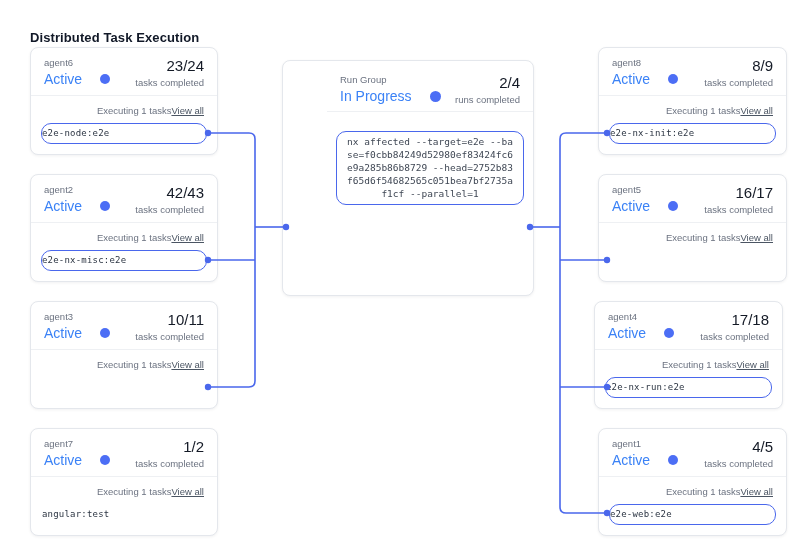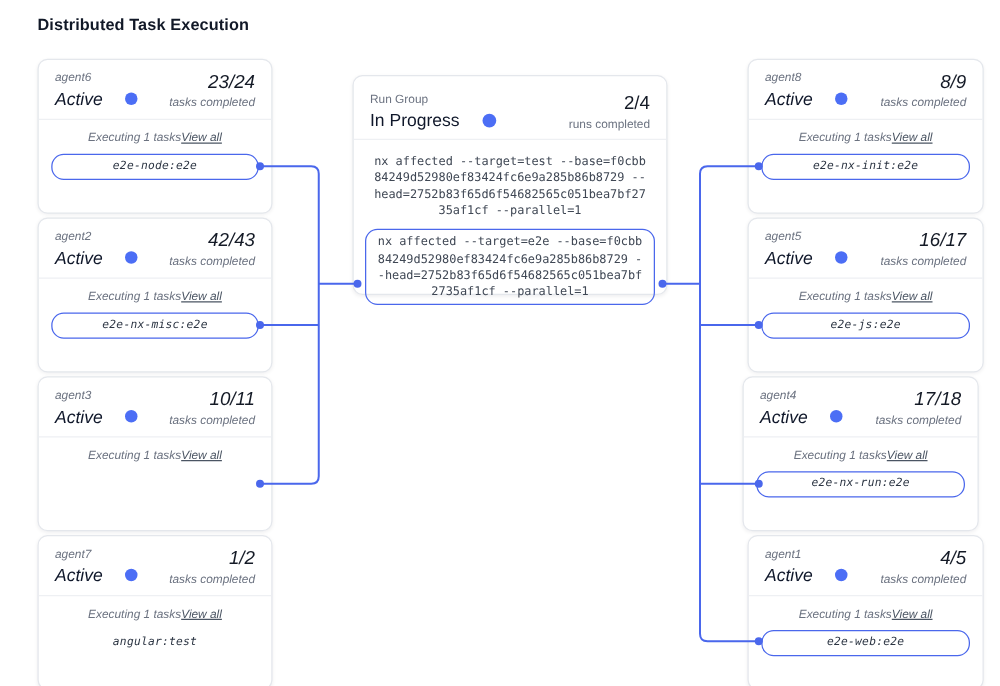--- a/index.html
+++ b/index.html
@@ -1,56 +1,56 @@
 <!DOCTYPE html>
 <html><head>
 <meta charset="utf-8">
 <style>
   html,body{margin:0;padding:0;background:#ffffff;}
   body{
     position:relative;width:800px;height:549px;overflow:hidden;
     font-family:"Liberation Sans",sans-serif;color:#151b28;
   }
   .page-title{
-    position:absolute;left:30px;top:12px;margin:0;
+    position:absolute;left:30px;top:30px;margin:0;
     font-size:13px;font-weight:700;color:#111827;letter-spacing:.1px;
   }
   
   .card{
     position:absolute;background:#fff;border:1px solid #e4e7ec;border-radius:8px;
     box-shadow:0 1px 3px rgba(16,24,40,.06);box-sizing:border-box;
   }
-  .agent-card{width:188px;height:124px;font-style:italic;}
+  .agent-card{width:188px;height:108px;}
   .agent-card.right{width:189px;}
   .card-header{
     display:flex;justify-content:space-between;align-items:flex-start;
     padding:9px 13px 0 13px;height:48px;box-sizing:border-box;
     border-bottom:1px solid #eef0f3;
   }
   .agent-name{font-size:9.5px;color:#6b7280;margin-bottom:3px;}
-  .status-row{display:flex;align-items:center;gap:18px;font-size:14px;color:#0f172a;}
+  .status-row{display:flex;align-items:center;gap:18px;font-size:14px;color:#3b82f6;}
   .status-dot{width:10px;height:10px;border-radius:50%;background:#4c6ef5;flex:0 0 auto;}
   .hdr-right{text-align:right;}
   .count{font-size:15px;color:#141a26;}
   .count-label{font-size:9.5px;color:#6b7280;margin-top:3px;}
   .card-body{padding:9px 13px 0 13px;}
   .body-row{
-    display:flex;justify-content:center;align-items:baseline;
+    display:flex;justify-content:flex-end;align-items:baseline;
     font-size:9.5px;color:#6b7280;margin-bottom:7px;
   }
   .view-all{color:#4b5563;text-decoration:underline;cursor:pointer;}
   .task-pill{
     height:21px;line-height:19px;margin:0 -3px;box-sizing:border-box;
     border:1.5px solid #4a67ec;border-radius:10px;
-    text-align:center;font-family:"DejaVu Sans Mono",monospace;
+    font-family:"DejaVu Sans Mono",monospace;
     font-size:9px;color:#2b3442;letter-spacing:.2px;
   }
   .task-pill.no-border{border-color:transparent;}
   
-  .run-card{left:282px;top:60px;width:252px;height:176px;}
+  .run-card{left:282px;top:60px;width:252px;height:236px;padding-left:44px;}
   .run-card .card-header{height:51px;padding-top:13px;}
   .run-card .card-body{padding:11px 9px 0 9px;}
   .active-runs{font-size:9.5px;color:#5b6472;margin:0 5px 7px 5px;}
   .cmd{
     font-family:"DejaVu Sans Mono",monospace;font-size:9.5px;line-height:1.38;
     text-align:center;word-break:break-all;color:#3f4754;padding:0 5px;letter-spacing:0;
   }
   .cmd-box{
     border:1.5px solid #4a67ec;border-radius:10px;
     padding:3px 3px;margin-top:8px;
@@ -162,21 +162,20 @@
           <span>In Progress</span>
           <span class="status-dot" style="width:11px;height:11px"></span>
         </div>
     </div>
     <div class="hdr-right">
       <div class="count">2/4</div>
       <div class="count-label">runs completed</div>
     </div>
   </div>
   <div class="card-body">
-    <div class="cmd">nx affected --target=test --base=f0cbb84249d52980ef83424fc6e9a285b86b8729 --head=2752b83f65d6f54682565c051bea7bf2735af1cf --parallel=1</div>
     <div class="cmd-box">
       <div class="cmd">nx affected --target=e2e --base=f0cbb84249d52980ef83424fc6e9a285b86b8729 --head=2752b83f65d6f54682565c051bea7bf2735af1cf --parallel=1</div>
     </div>
   </div>
 </div>
 
 <div class="card agent-card right" style="left:598px;top:47px">
   <div class="card-header">
     <div>
       <div class="agent-name">agent8</div>
@@ -211,21 +210,20 @@
     <div class="hdr-right">
       <div class="count">16/17</div>
       <div class="count-label">tasks completed</div>
     </div>
   </div>
   <div class="card-body">
     <div class="body-row">
       <span>Executing 1 tasks</span>
       <a class="view-all">View all</a>
     </div>
-    <div class="task-pill">e2e-js:e2e</div>
   </div>
 </div>
 
 <div class="card agent-card right" style="left:594px;top:301px">
   <div class="card-header">
     <div>
       <div class="agent-name">agent4</div>
       <div class="status-row">
           <span>Active</span>
           <span class="status-dot"></span>

